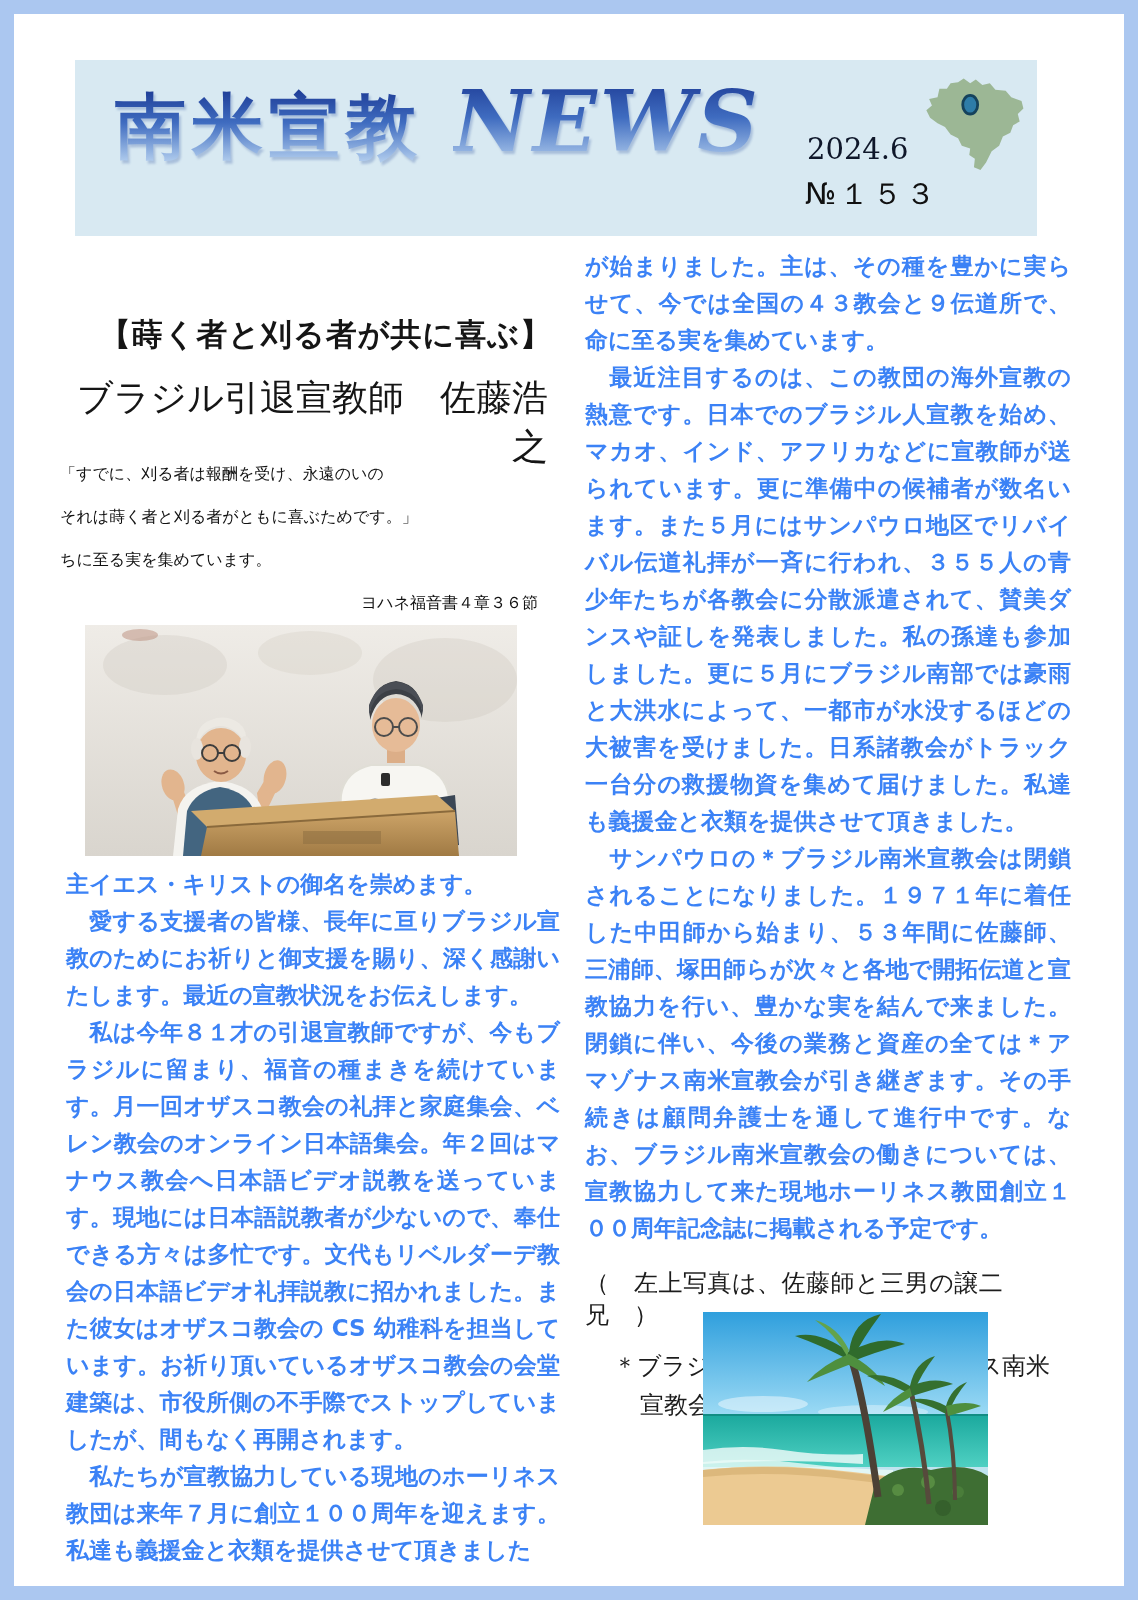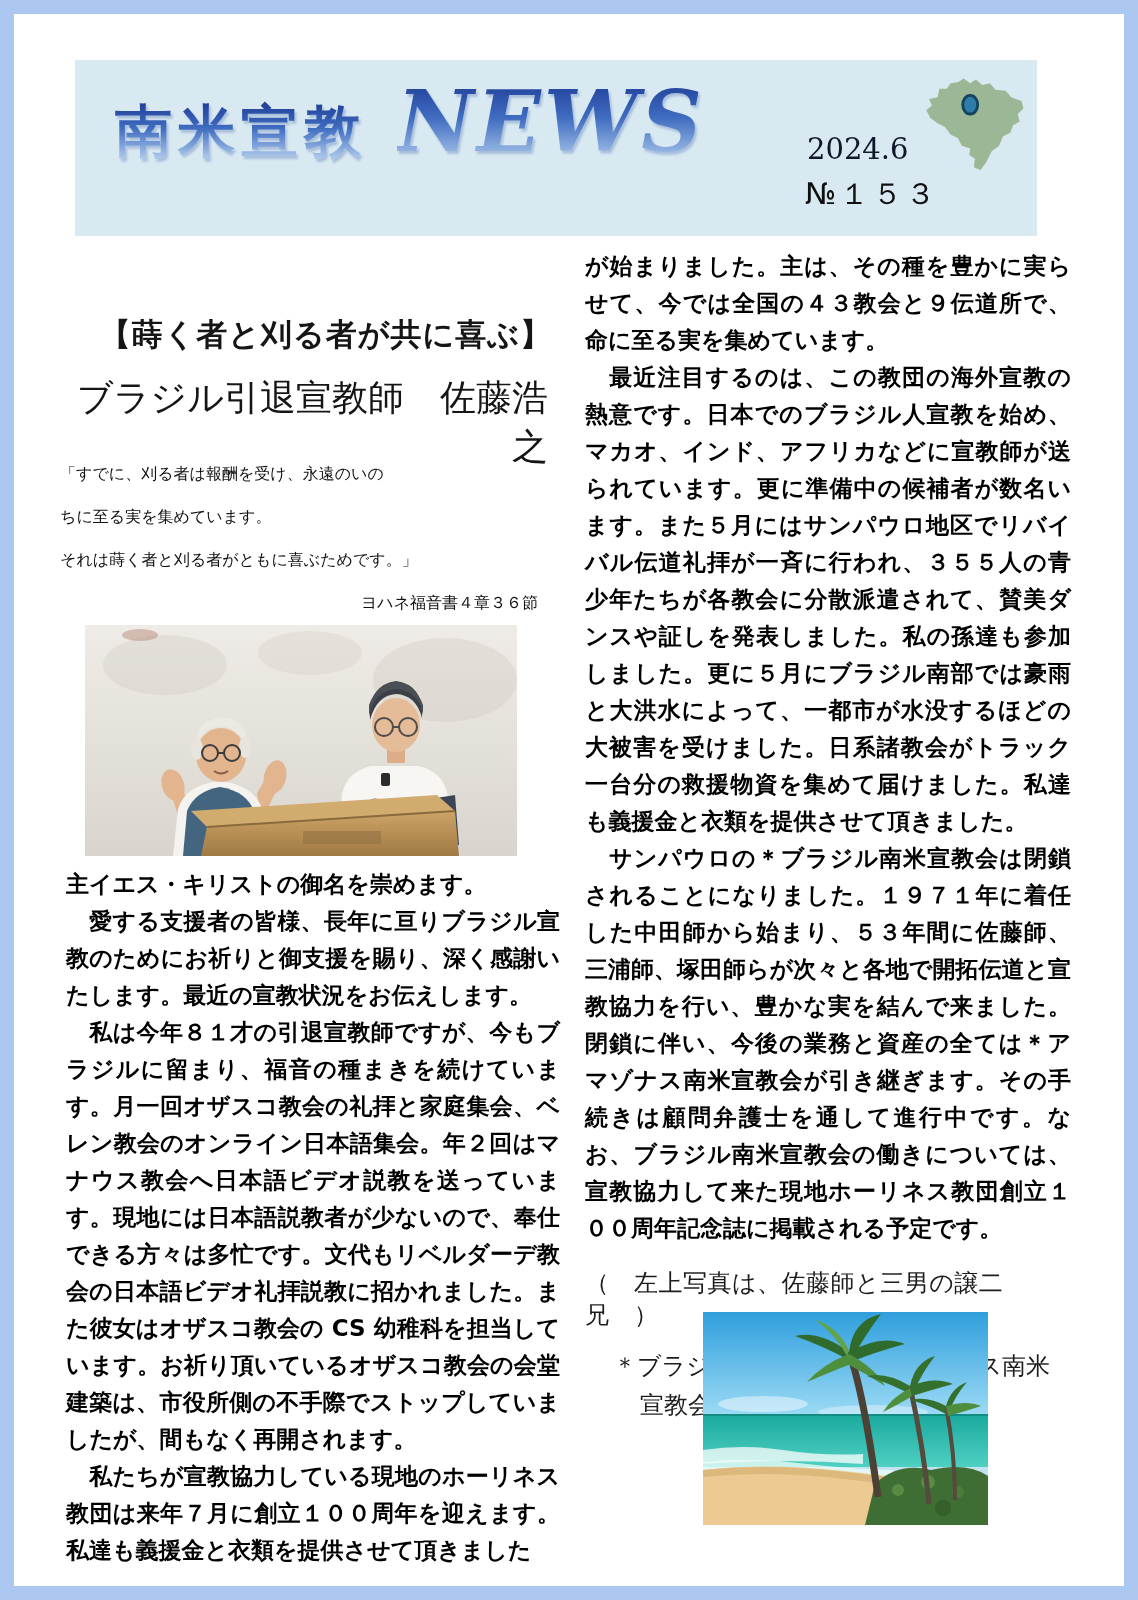--- a/index.html
+++ b/index.html
@@ -10,40 +10,40 @@
   }
   
   .banner { position:absolute; left:61px; top:46px; width:962px; height:176px; background:#d8e9f2; }
   .title-row { position:absolute; left:40px; top:18px; display:flex; align-items:baseline; gap:30px; }
   .title-jp, .title-en {
     font-family:"DejaVu Serif", serif; font-weight:bold; line-height:1.05;
     background:linear-gradient(180deg,#1e3c96 0%,#3f6cc0 45%,#b7d2f0 100%);
     -webkit-background-clip:text; background-clip:text; color:transparent;
     filter:drop-shadow(2px 3px 1px rgba(110,140,190,0.45));
   }
-  .title-jp { font-size:57px; letter-spacing:6px; }
+  .title-jp { font-size:71px; letter-spacing:6px; }
   .title-en { font-size:84px; font-style:italic; letter-spacing:3px; }
   .banner-date { position:absolute; left:732px; top:72px; font-family:"DejaVu Serif", serif; font-size:29px; color:#0f172a;text-align:center; }
   .banner-issue { position:absolute; left:730px; top:114px; font-size:30px; letter-spacing:3px; color:#101010;text-align:right; }
   .brazil-map { position:absolute; left:842px; top:16px; width:112px; height:104px; }
   
   .heading {
     position:absolute; left:46px; top:300px; width:492px; text-align:right;
     font-family:"DejaVu Serif", serif; font-size:31px; font-weight:600; letter-spacing:1px; color:#151515;
   }
   .byline {
     position:absolute; left:46px; top:360px; width:492px; text-align:right; padding-right:4px; box-sizing:border-box;
     font-family:"DejaVu Serif", serif; font-size:36px; color:#151515;
   }
   .quote { position:absolute; left:46px; top:438px; width:494px; }
   .quote div { font-size:16px; font-weight:normal; line-height:43px; color:#111; }
   .quote .quote-ref { text-align:right; padding-right:16px; }
   .photo-podium { position:absolute; left:71px; top:611px; width:432px; height:231px; background:#e6e3dd; }
   .photo-podium svg, .photo-beach svg { display:block; width:100%; height:100%; }
-  .body-col p { margin:0; font-size:23px; font-weight:bold; line-height:37px; text-align:justify; color:#000000; }
+  .body-col p { margin:0; font-size:23px; font-weight:bold; line-height:37px; text-align:justify; color:#3b82f6; }
   .left-body { position:absolute; left:52px; top:852px; width:494px; }
   .right-col { position:absolute; left:571px; top:234px; width:486px; }
   .right-col p.gap-before { }
   .photo-note { margin-top:20px; font-family:"DejaVu Serif", serif; font-size:24px; font-weight:normal; color:#1c1c1c; letter-spacing:0.5px; }
   .footnote {
     margin:16px 0 0 28px; width:454px; box-sizing:border-box;
     font-family:"DejaVu Serif", serif; font-size:24px; line-height:39px; color:#1c1c1c;
     padding-left:27px; text-indent:-27px;
   }
   .photo-beach { position:absolute; left:689px; top:1298px; width:285px; height:213px; background:#bfe4ef; }
@@ -64,22 +64,22 @@
       <path d="M44,6 L50,2 L57,7 L63,3 L70,9 L78,7 L84,14 L95,15 L101,22 L112,26 L114,34 L108,40 L110,48 L103,52 L100,60 L92,64 L88,74 L80,80 L74,92 L68,100 L61,97 L62,88 L56,84 L57,77 L48,74 L44,66 L36,62 L30,54 L22,50 L14,44 L10,36 L16,31 L13,24 L22,22 L24,13 L32,13 L36,7 Z" fill="#9cb795"></path>
       <ellipse cx="57" cy="30" rx="8" ry="10" fill="#2e7ca8" stroke="#15425c" stroke-width="3"></ellipse>
     </svg>
   </div>
 
   <div class="heading">【蒔く者と刈る者が共に喜ぶ】</div>
   <div class="byline">ブラジル引退宣教師　佐藤浩之</div>
 
   <div class="quote">
     <div>「すでに、刈る者は報酬を受け、永遠のいの</div>
+    <div>それは蒔く者と刈る者がともに喜ぶためです。」</div>
     <div>ちに至る実を集めています。</div>
-    <div>それは蒔く者と刈る者がともに喜ぶためです。」</div>
     <div class="quote-ref">ヨハネ福音書４章３６節</div>
   </div>
 
   <div class="photo-podium">
     <svg viewBox="0 0 432 231" preserveAspectRatio="none" aria-hidden="true">
       <defs>
         <linearGradient id="wall" x1="0" y1="0" x2="0" y2="1">
           <stop offset="0" stop-color="#efece7"></stop>
             <stop offset="1" stop-color="#d9d5ce"></stop>
         </linearGradient>

